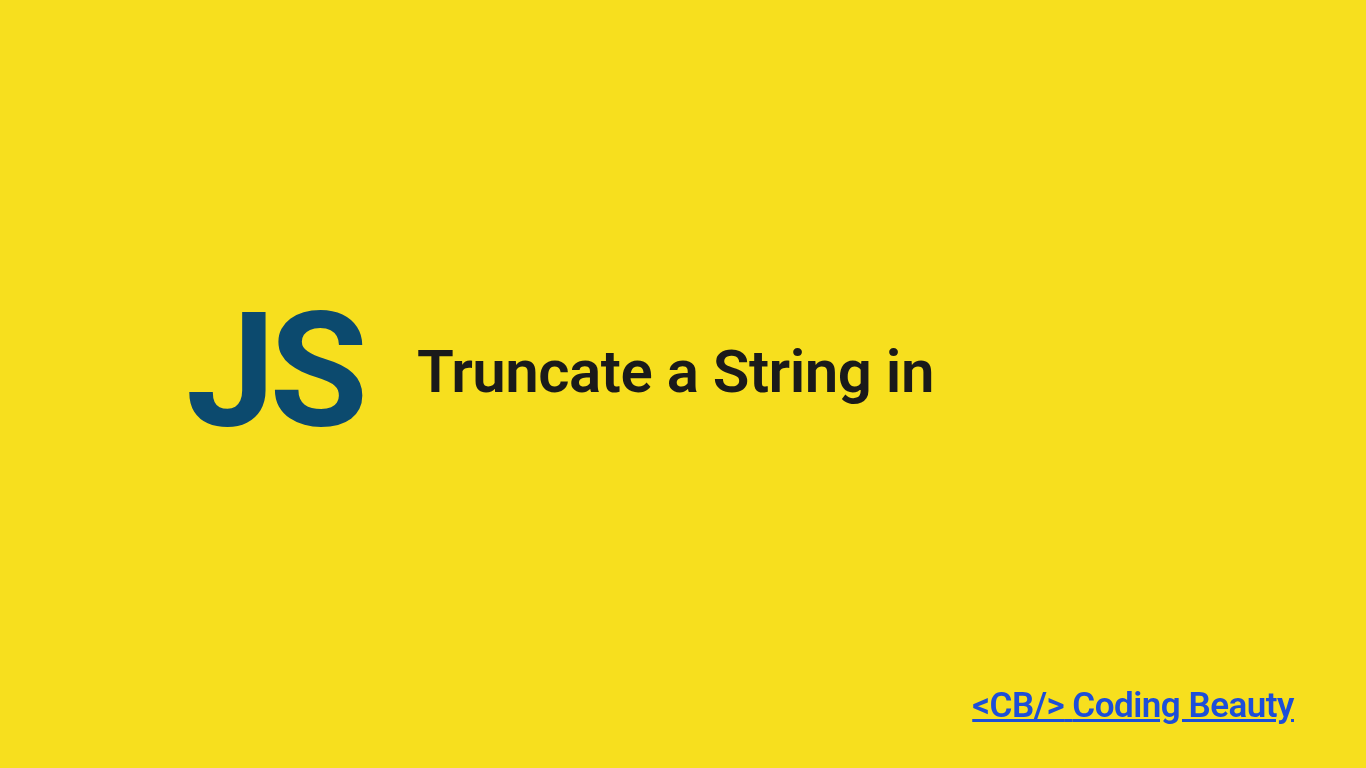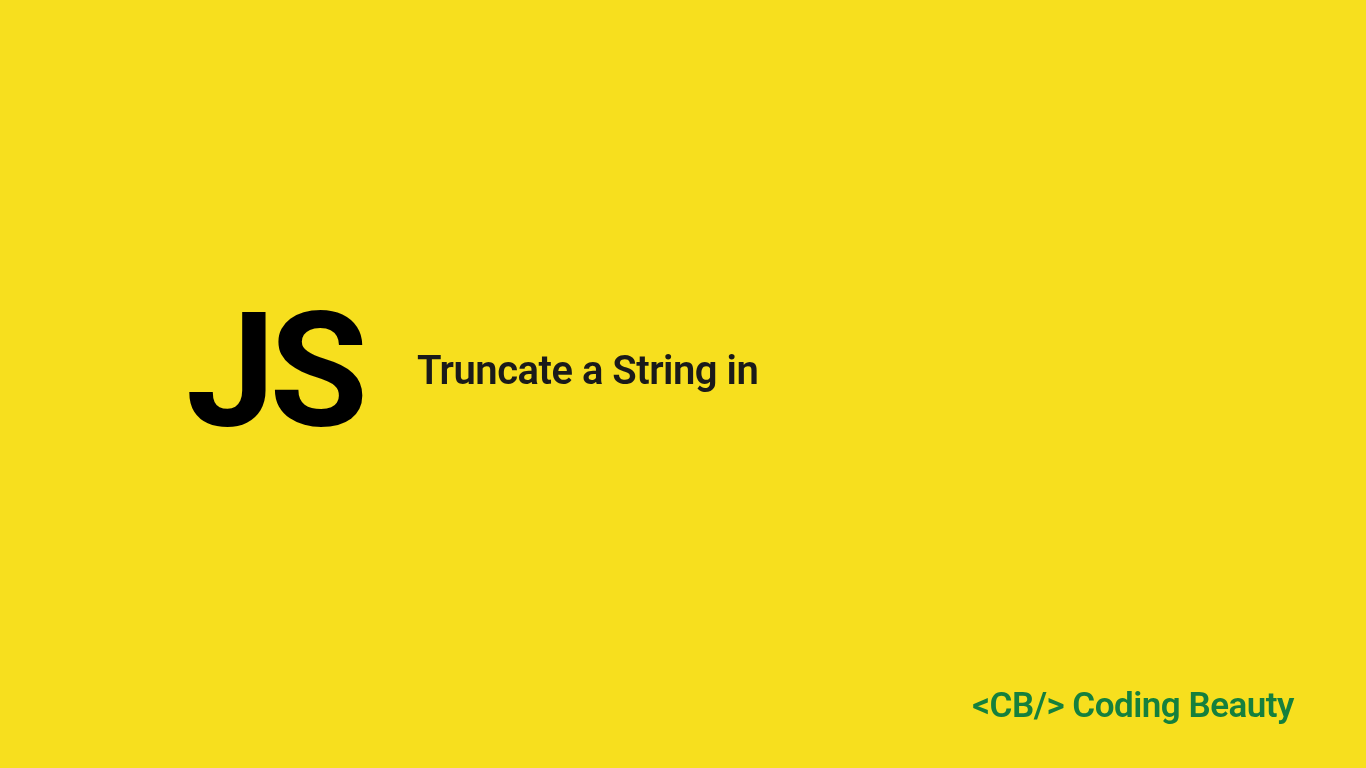--- a/index.html
+++ b/index.html
@@ -27,42 +27,43 @@
       align-items: center;
       gap: 55px;
       width: 100%;
       padding-left: 186px;
       padding-right: 120px;
     }
 
     .js-logo {
       font-size: 160px;
       font-weight: 700;
-      color: #000000;
+      color: #0c4a6e;
       line-height: 1;
       letter-spacing: -6px;
       flex-shrink: 0;
     }
 
     .heading {
-      font-size: 40px;
+      font-size: 60px;
       font-weight: 600;
       color: #1a1a1a;
       line-height: 1.15;
       letter-spacing: -0.5px;
     }
 
     .branding {
       position: absolute;
       bottom: 42px;
       right: 72px;
       font-size: 35px;
       font-weight: 600;
-      color: #15803d;
+      color: #1d4ed8;
       letter-spacing: -0.5px;
+      text-decoration: underline;
     }
 
     .branding-tag {
       font-weight: 600;
     }
   </style>
 </head>
 <body>
 
 <div class="content">

